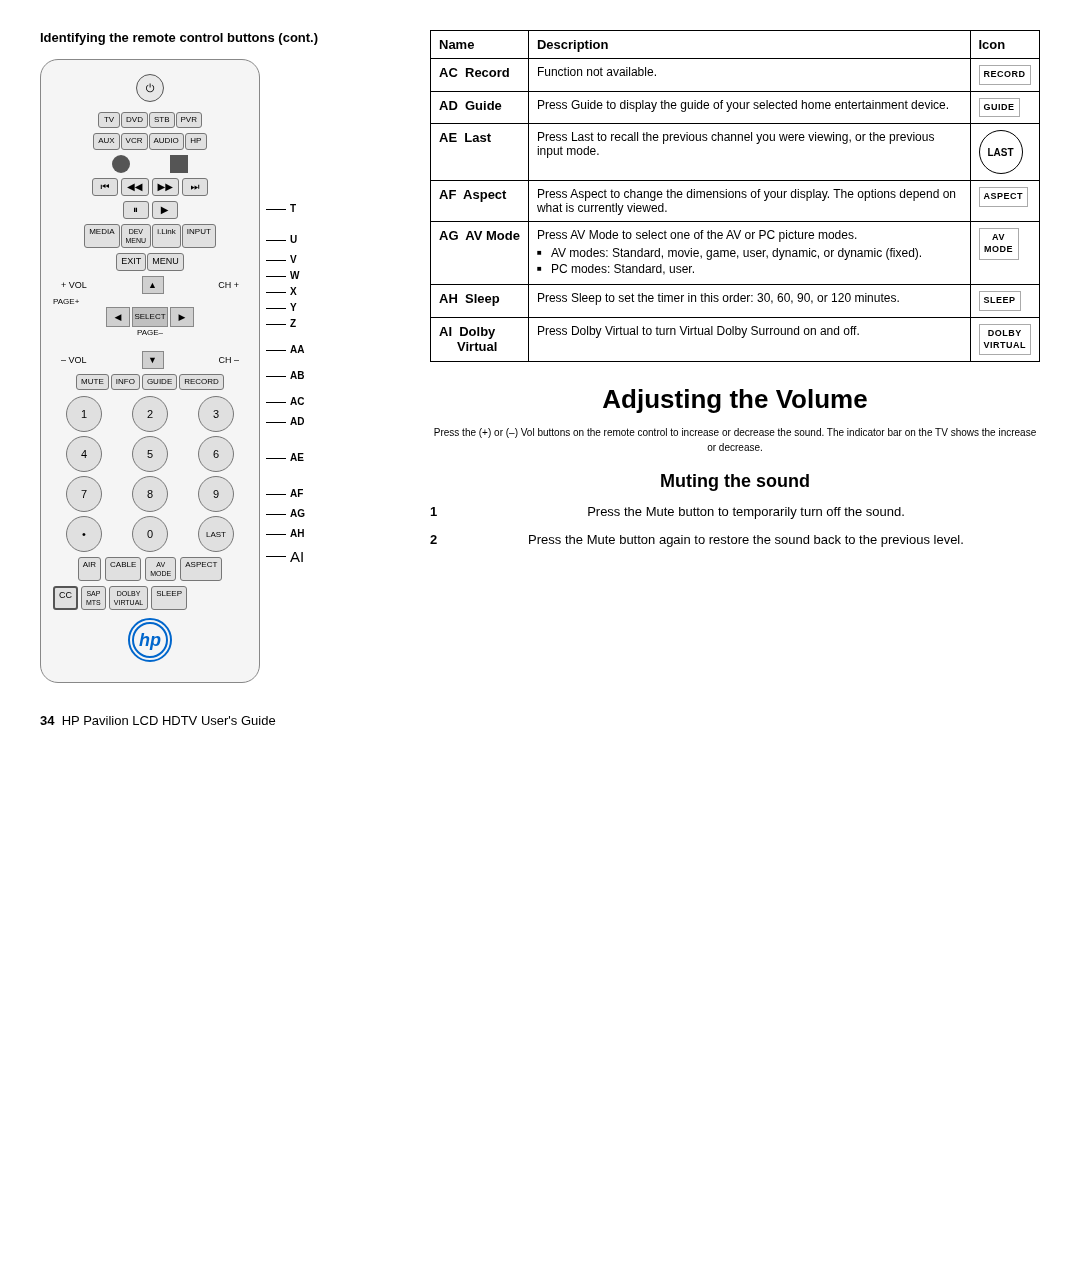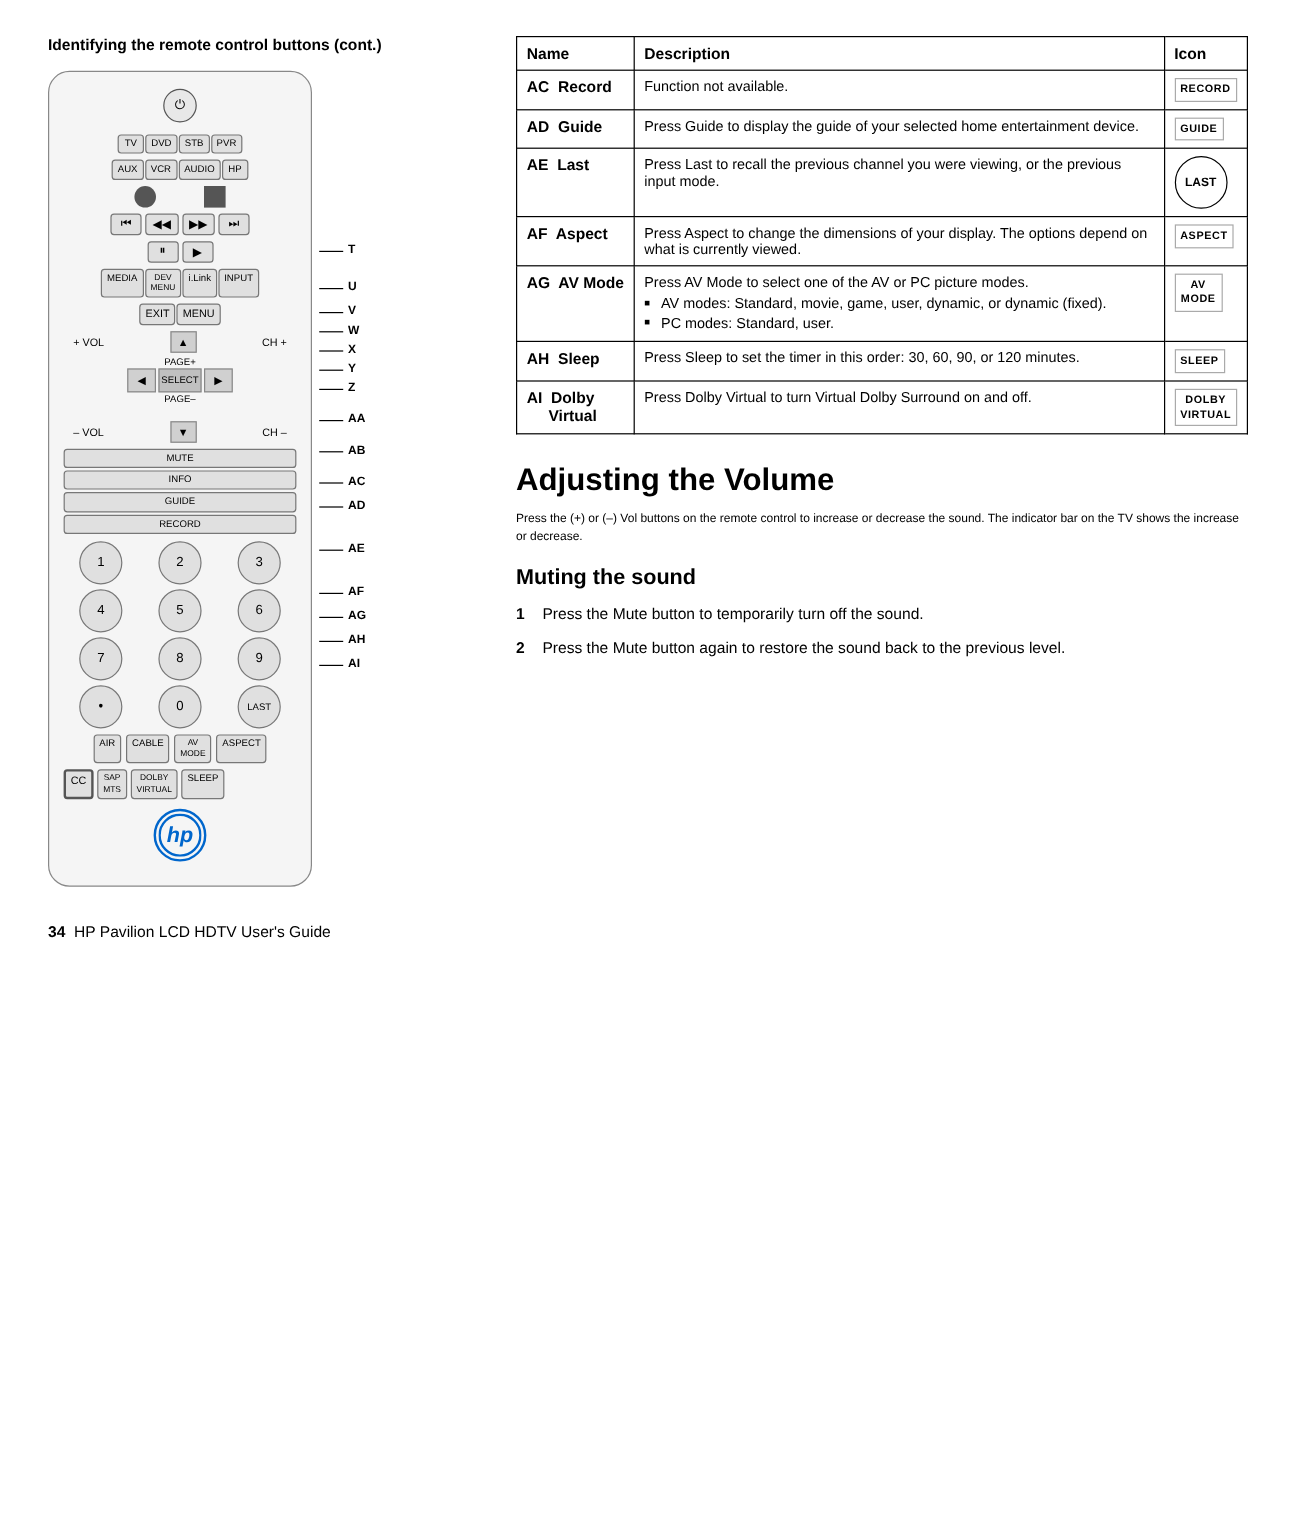--- a/index.html
+++ b/index.html
@@ -145,21 +145,20 @@
       display: flex;
       align-items: center;
       justify-content: center;
     }
 
     .mute-row {
       display: flex;
       gap: 2px;
       justify-content: center;
       margin-bottom: 6px;
-      flex-direction: column;
     }
 
     .num-grid {
       display: grid;
       grid-template-columns: repeat(3, 1fr);
       gap: 4px;
       margin-bottom: 5px;
     }
 
     .num-btn {
@@ -279,20 +278,21 @@
       content: '■';
       position: absolute;
       left: 0;
       font-size: 8px;
       top: 2px;
     }
 
     
     .volume-section {
       margin-top: 4px;
+      text-align: center;
     }
 
     .volume-title {
       font-size: 26px;
       font-weight: bold;
       margin-bottom: 10px;
     }
 
     .volume-desc {
       font-size: 10px;
@@ -396,21 +396,21 @@
           </div>
 
           <div style="margin: 5px 0;">
 
             <div style="display:flex; justify-content:space-between; align-items:center; margin-bottom:3px; padding:0 8px;">
               <span style="font-size:9px;">+ VOL</span>
               <div class="cross-btn" style="width:22px;height:18px;">▲</div>
               <span style="font-size:9px;">CH +</span>
             </div>
 
-            <div style="display:flex; justify-content:center; font-size:8px; margin-bottom:1px;">
+            <div style="display:flex; font-size:8px; margin-bottom:1px;">
               <span>PAGE+</span>
             </div>
 
             <div style="display:flex; justify-content:center; align-items:center; gap:2px;">
               <div class="cross-btn">◀</div>
               <div class="cross-center">SELECT</div>
               <div class="cross-btn">▶</div>
             </div>
 
             <div style="display:flex; justify-content:center; font-size:8px; margin-top:1px;">
@@ -510,21 +510,21 @@
           </div>
           <div style="font-size:10px; font-weight:bold; line-height:1; margin-bottom:10px; display:flex; align-items:center;">
             <span style="display:inline-block; width:20px; height:1px; background:#000; margin-right:4px;"></span>AF
           </div>
           <div style="font-size:10px; font-weight:bold; line-height:1; margin-bottom:10px; display:flex; align-items:center;">
             <span style="display:inline-block; width:20px; height:1px; background:#000; margin-right:4px;"></span>AG
           </div>
           <div style="font-size:10px; font-weight:bold; line-height:1; margin-bottom:10px; display:flex; align-items:center;">
             <span style="display:inline-block; width:20px; height:1px; background:#000; margin-right:4px;"></span>AH
           </div>
-          <div style="font-size:10px; font-weight:bold; line-height:1; display:flex; align-items:center;">
+          <div style="font-size:15px; font-weight:normal; line-height:1; display:flex; align-items:center;">
             <span style="display:inline-block; width:20px; height:1px; background:#000; margin-right:4px;"></span>AI
           </div>
         </div>
 
       </div>
     </div>
 
     <div class="right-col">
 
       <table class="button-table">

